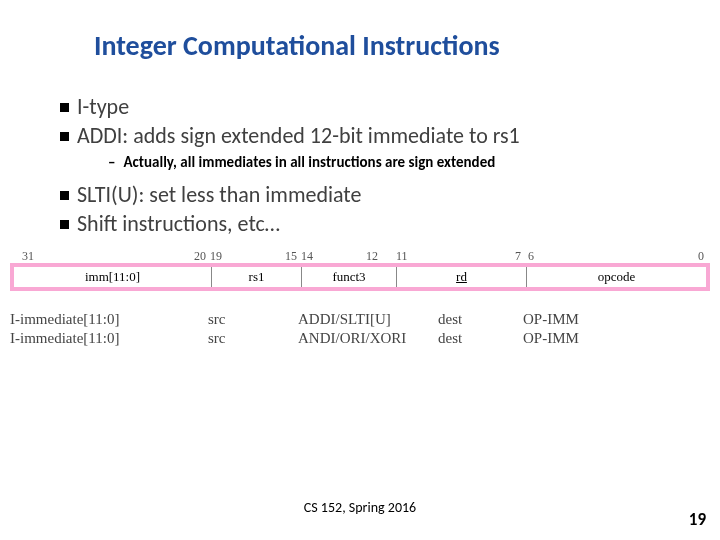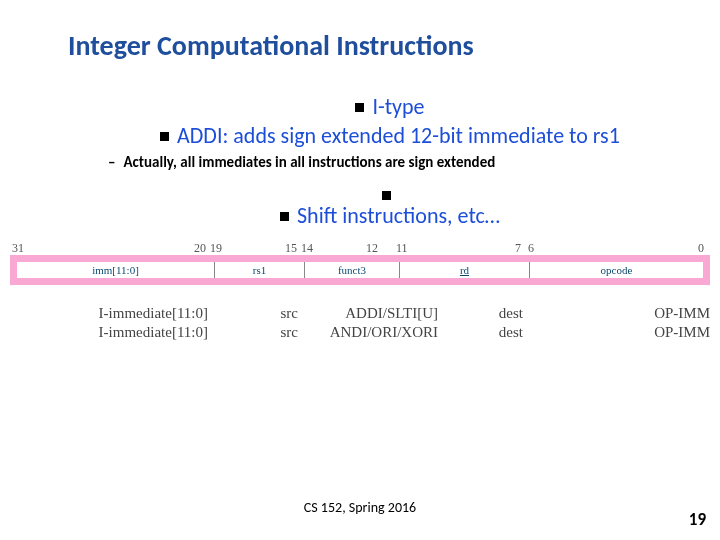--- a/index.html
+++ b/index.html
@@ -8,32 +8,31 @@
     height: 540px;
     background: #fff;
     font-family: Calibri, Arial, sans-serif;
     position: relative;
     overflow: hidden;
   }
   .title {
     color: #1f4e9c;
     font-size: 28px;
     font-weight: bold;
-    padding: 28px 0 0 68px;
+    padding: 28px 0 0 94px;
   }
   .content {
     padding: 30px 0 0 60px;
   }
   .bullet-item {
     display: flex;
     align-items: flex-start;
     font-size: 22px;
-    color: #1d4ed8;
+    color: #404040;
     margin-bottom: 2px;
-    justify-content: center;
   }
   .bullet-mark {
     width: 9px;
     height: 9px;
     background: #000;
     margin: 10px 8px 0 0;
     flex-shrink: 0;
   }
   .sub-item {
     display: flex;
@@ -53,44 +52,44 @@
     display: flex;
     font-family: "Times New Roman", serif;
     font-size: 12px;
     color: #555;
     position: relative;
     height: 14px;
   }
   .bit-row span { position: absolute; }
   .fields {
     display: flex;
-    border: 7px solid #f9a8d4;
+    border: 4px solid #f9a8d4;
     font-family: "Times New Roman", serif;
-    font-size: 11px;
-    color: #0c4a6e;
+    font-size: 13px;
+    color: #000000;
   }
   .field {
     border-right: 1px solid #888;
     text-align: center;
     padding: 2px 0;
   }
   .field:last-child { border-right: none; }
   .c-imm { flex: 0 0 198px; }
   .c-rs1 { flex: 0 0 90px; }
   .c-f3 { flex: 0 0 95px; }
   .c-rd { flex: 0 0 130px; text-decoration: underline; }
   .c-op { flex: 0 0 auto; flex-grow: 1; }
   .decode-row {
     display: flex;
     font-family: "Times New Roman", serif;
     font-size: 15px;
     color: #444;
     margin-top: 2px;
   }
-  .decode-row div { text-align: right; }
+  .decode-row div { text-align: left; }
   .footer {
     position: absolute;
     bottom: 24px;
     width: 100%;
     text-align: center;
     font-size: 14px;
     color: #000;
   }
   .pagenum {
     position: absolute;
@@ -114,30 +113,31 @@
   <div class="bullet-item">
     <div class="bullet-mark"></div>
     <div>ADDI: adds sign extended 12-bit immediate to rs1</div>
   </div>
   <div class="sub-item">
     <div class="dash">–</div>
     <div>Actually, all immediates in all instructions are sign extended</div>
   </div>
   <div class="bullet-item">
     <div class="bullet-mark"></div>
+    <div>SLTI(U): set less than immediate</div>
   </div>
   <div class="bullet-item">
     <div class="bullet-mark"></div>
     <div>Shift instructions, etc…</div>
   </div>
 </div>
 
 <div class="diagram">
   <div class="bit-row">
-    <span style="left:2px">31</span>
+    <span style="left:12px">31</span>
     <span style="left:184px">20</span>
     <span style="left:200px">19</span>
     <span style="left:275px">15</span>
     <span style="left:291px">14</span>
     <span style="left:356px">12</span>
     <span style="left:386px">11</span>
     <span style="left:505px">7</span>
     <span style="left:518px">6</span>
     <span style="left:688px">0</span>
   </div>

